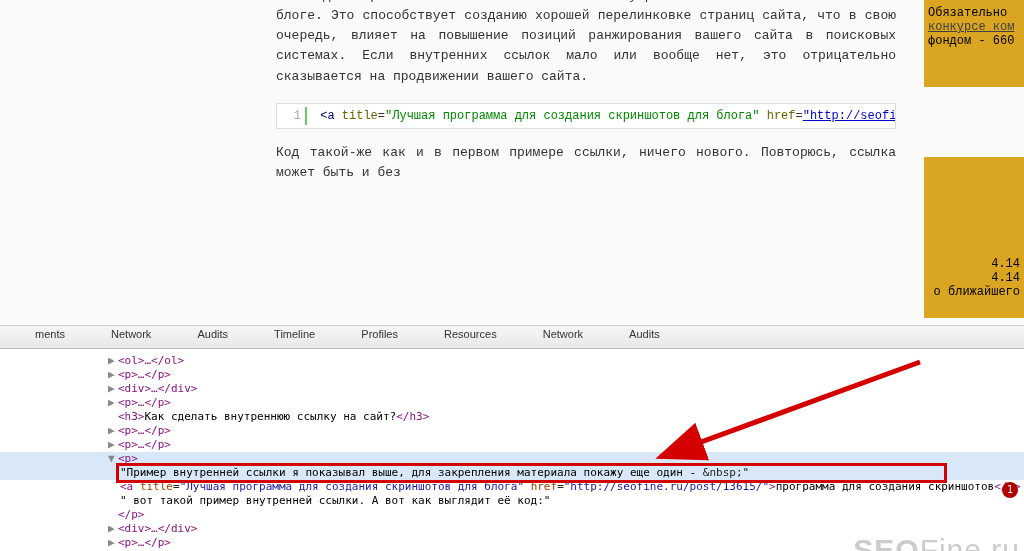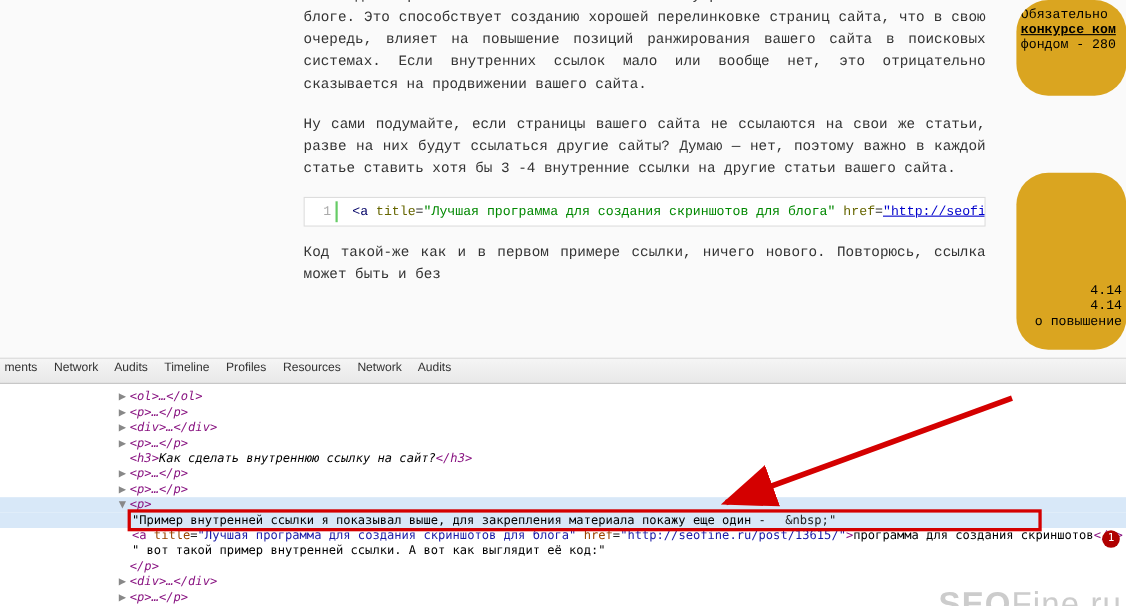--- a/index.html
+++ b/index.html
@@ -8,72 +8,71 @@
 .article{position:absolute;left:276px;top:0;width:620px;font-family:"Courier New",monospace;font-size:13px;line-height:1.55;color:#333;text-align:justify;}
 .article p{margin:0 0 16px 0;}
 .article a{color:#333;text-decoration:underline;}
 .codebox{background:#fff;border:1px solid #ddd;padding:3px 6px;font-family:"Courier New",monospace;font-size:12px;white-space:nowrap;overflow:hidden;}
 .gutter{display:inline-block;width:18px;color:#aaa;border-right:2px solid #6c6;margin-right:6px;text-align:right;padding-right:4px;}
 .cb-tag{color:#006;}
 .cb-attr{color:#660;}
 .cb-str{color:#080;}
 .cb-href{color:#00c;text-decoration:underline;}
 .sidebar{position:absolute;right:0;top:0;width:100px;}
-.side-box{background:#daa520;color:#000;font-family:"Courier New",monospace;font-size:12px;padding:6px 4px;overflow:hidden;white-space:nowrap;border-radius:29px;}
+.side-box{background:#daa520;color:#000;font-family:"Courier New",monospace;font-size:12px;padding:6px 4px;overflow:hidden;white-space:nowrap;}
 .sb1{height:75px;}
 .sbspace{height:70px;}
 .sb2{height:55px;padding-top:100px;text-align:right;}
-.side-box a{color:#000000;text-decoration:underline;font-weight:bold;}
+.side-box a{color:#404040;text-decoration:underline;}
 .dev-bar{height:18px;background:linear-gradient(#f5f5f5,#e8e8e8);border-top:1px solid #ccc;border-bottom:1px solid #bbb;font-size:11px;color:#333;padding:2px 4px;}
-.dev-bar span{margin-right:12px;cursor:default;}
+.dev-bar span{margin-right:12px;cursor:default;margin-left:31px;}
 .dev-panel{height:206px;background:#fff;font-family:Menlo,Consolas,monospace;font-size:11px;line-height:14px;color:#222;position:relative;overflow:hidden;}
 .tree{position:absolute;left:96px;top:5px;}
 .ln{white-space:nowrap;}
-.i1{padding-left:12px;font-style:italic;}
+.i1{padding-left:12px;}
 .i2{padding-left:24px;}
 .tri{display:inline-block;width:10px;color:#888;cursor:pointer;}
 .tg{color:#881280;}
 .at{color:#994500;}
 .st{color:#1a1aa6;}
 .tx{color:#000;margin-top:20px;}
 .pseudo{color:#888;}
 .hlrow{position:absolute;left:0;right:0;height:14px;background:#d8e8f8;}
 .redbox{position:absolute;border:3px solid #d40000;height:14px;pointer-events:none;}
 .arrow{position:absolute;pointer-events:none;}
 .badge{position:absolute;width:16px;height:16px;background:#b00000;border-radius:8px;color:#fff;font-size:10px;line-height:16px;text-align:center;}
 .watermark{position:absolute;right:4px;bottom:-2px;font-family:Arial,sans-serif;font-size:30px;font-weight:bold;color:#ccc;letter-spacing:1px;}
 .watermark .thin{font-weight:normal;}
 </style>
 </head>
 <body>
 
 <div class="top-pane">
   <div class="article">
     <p style="margin-top:-14px;">Я всегда стараюсь как можно больше ставить внутренних ссылок в статьях на своём блоге. Это способствует созданию хорошей перелинковке страниц сайта, что в свою очередь, влияет на повышение позиций ранжирования вашего сайта в поисковых системах. Если внутренних ссылок мало или вообще нет, это отрицательно сказывается на продвижении вашего сайта.</p>
-    <p>Ну сами подумайте, если страницы вашего сайта не ссылаются на свои же статьи, разве на них будут ссылаться другие сайты? Думаю — нет, поэтому важно в каждой статье ставить хотя бы 3 -4 внутренние ссылки на другие статьи вашего сайта.</p>
     <div class="codebox">
       <span class="gutter">1</span>
       <span class="cb-tag">&lt;a </span>
       <span class="cb-attr">title</span>=<span class="cb-str">"Лучшая программа для создания скриншотов для блога"</span>
       <span class="cb-attr">href</span>=<span class="cb-href">"http://seofine.ru/po</span>
     </div>
     <p style="margin-top:14px;">Код такой-же как и в первом примере ссылки, ничего нового. Повторюсь, ссылка может быть и без</p>
   </div>
 
   <div class="sidebar">
     <div class="side-box sb1">
       <div>Обязательно</div>
       <a href="#">конкурсе ком</a>
-      <div>фондом - 280</div>
+      <div>фондом - 660</div>
     </div>
     <div class="sbspace"></div>
     <div class="side-box sb2">
       <div>4.14</div>
       <div>4.14</div>
-      <div>о повышение</div>
+      <div>о ближайшего</div>
     </div>
   </div>
 </div>
 
 <div class="dev-bar">
   <span>ments</span>
   <span>Network</span>
   <span>Audits</span>
   <span>Timeline</span>
   <span>Profiles</span>
@@ -88,21 +87,21 @@
 
   <div class="tree">
     <div class="ln i1"><span class="tri">▶</span><span class="tg">&lt;ol&gt;…&lt;/ol&gt;</span></div>
     <div class="ln i1"><span class="tri">▶</span><span class="tg">&lt;p&gt;…&lt;/p&gt;</span></div>
     <div class="ln i1"><span class="tri">▶</span><span class="tg">&lt;div&gt;…&lt;/div&gt;</span></div>
     <div class="ln i1"><span class="tri">▶</span><span class="tg">&lt;p&gt;…&lt;/p&gt;</span></div>
     <div class="ln i1"><span class="tri">&nbsp;</span><span class="tg">&lt;h3&gt;</span><span class="tx">Как сделать внутреннюю ссылку на сайт?</span><span class="tg">&lt;/h3&gt;</span></div>
     <div class="ln i1"><span class="tri">▶</span><span class="tg">&lt;p&gt;…&lt;/p&gt;</span></div>
     <div class="ln i1"><span class="tri">▶</span><span class="tg">&lt;p&gt;…&lt;/p&gt;</span></div>
     <div class="ln i1"><span class="tri">▼</span><span class="tg">&lt;p&gt;</span></div>
-    <div class="ln i2"><span class="tx">"Пример внутренней ссылки я показывал выше, для закрепления материала покажу еще один -</span> <span style="background:#d8e8f8;margin-left:11px;">&amp;nbsp;</span>"</div>
+    <div class="ln i2"><span class="tx">"Пример внутренней ссылки я показывал выше, для закрепления материала покажу еще один -</span> <span style="background:#d8e8f8;">&amp;nbsp;</span>"</div>
     <div class="ln i2"><span class="tg">&lt;a </span><span class="at">title</span>=<span class="st">"Лучшая программа для создания скриншотов для блога"</span> <span class="at">href</span>=<span class="st">"http://seofine.ru/post/13615/"</span><span class="tg">&gt;</span><span class="tx">программа для создания скриншотов</span><span class="tg">&lt;/a&gt;</span></div>
     <div class="ln i2"><span class="tx">" вот такой пример внутренней ссылки. А вот как выглядит её код:"</span></div>
     <div class="ln i1"><span class="tri">&nbsp;</span><span class="tg">&lt;/p&gt;</span></div>
     <div class="ln i1"><span class="tri">▶</span><span class="tg">&lt;div&gt;…&lt;/div&gt;</span></div>
     <div class="ln i1"><span class="tri">▶</span><span class="tg">&lt;p&gt;…&lt;/p&gt;</span></div>
     <div class="ln i1"><span class="tri">&nbsp;</span><span class="pseudo">::after</span></div>
 
   </div>
 
   <div class="redbox" style="left:116px;top:114px;width:825px;"></div>

